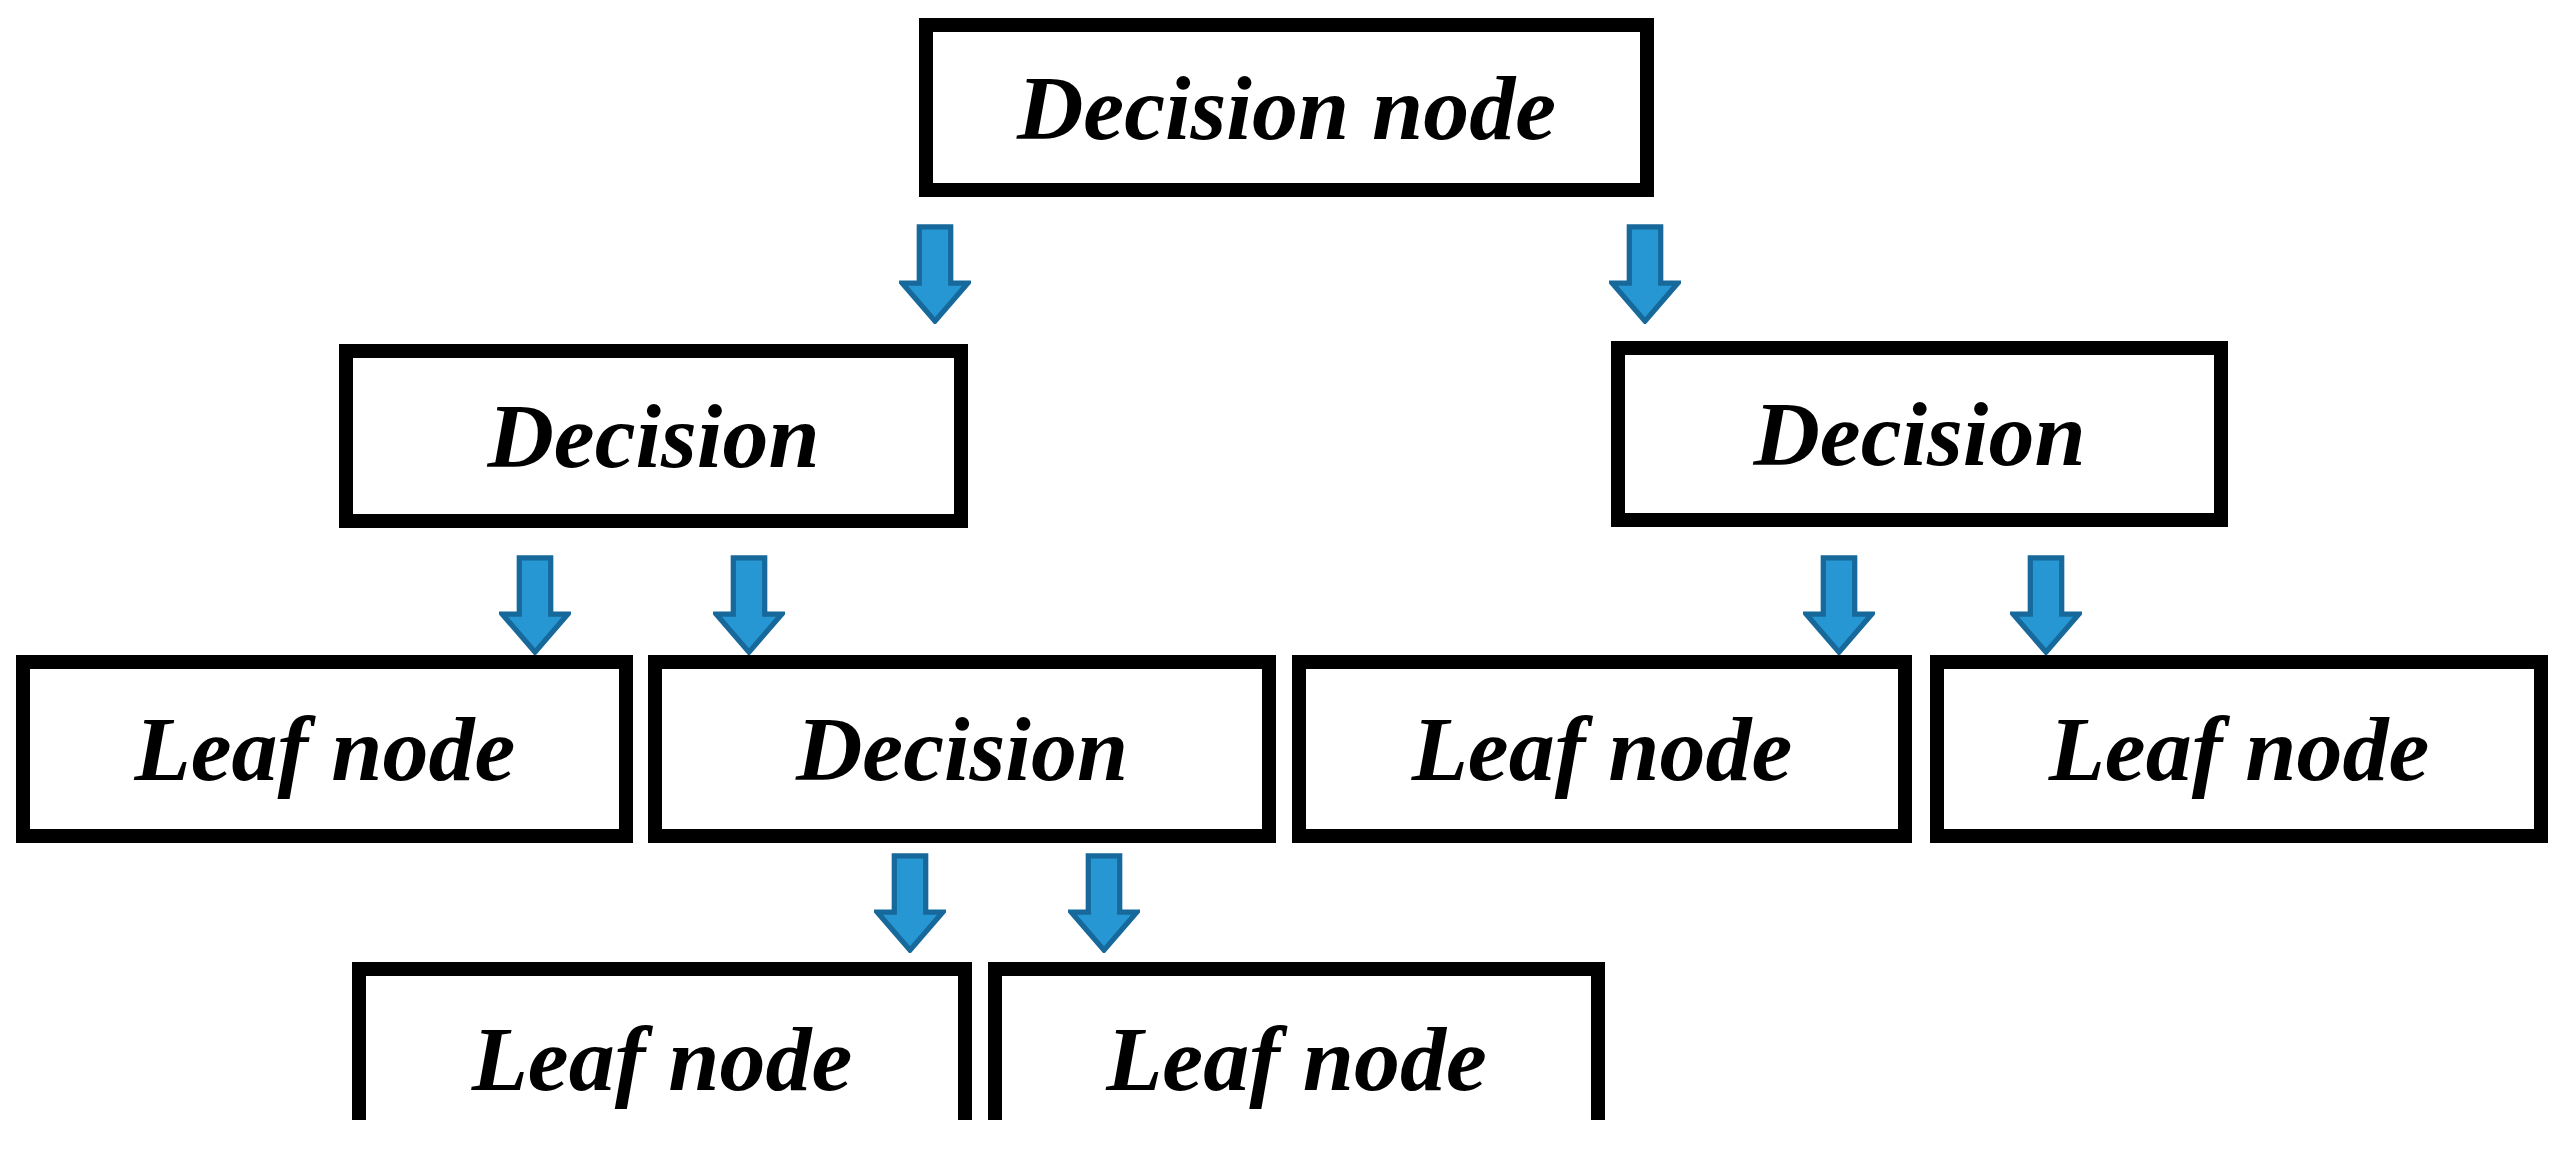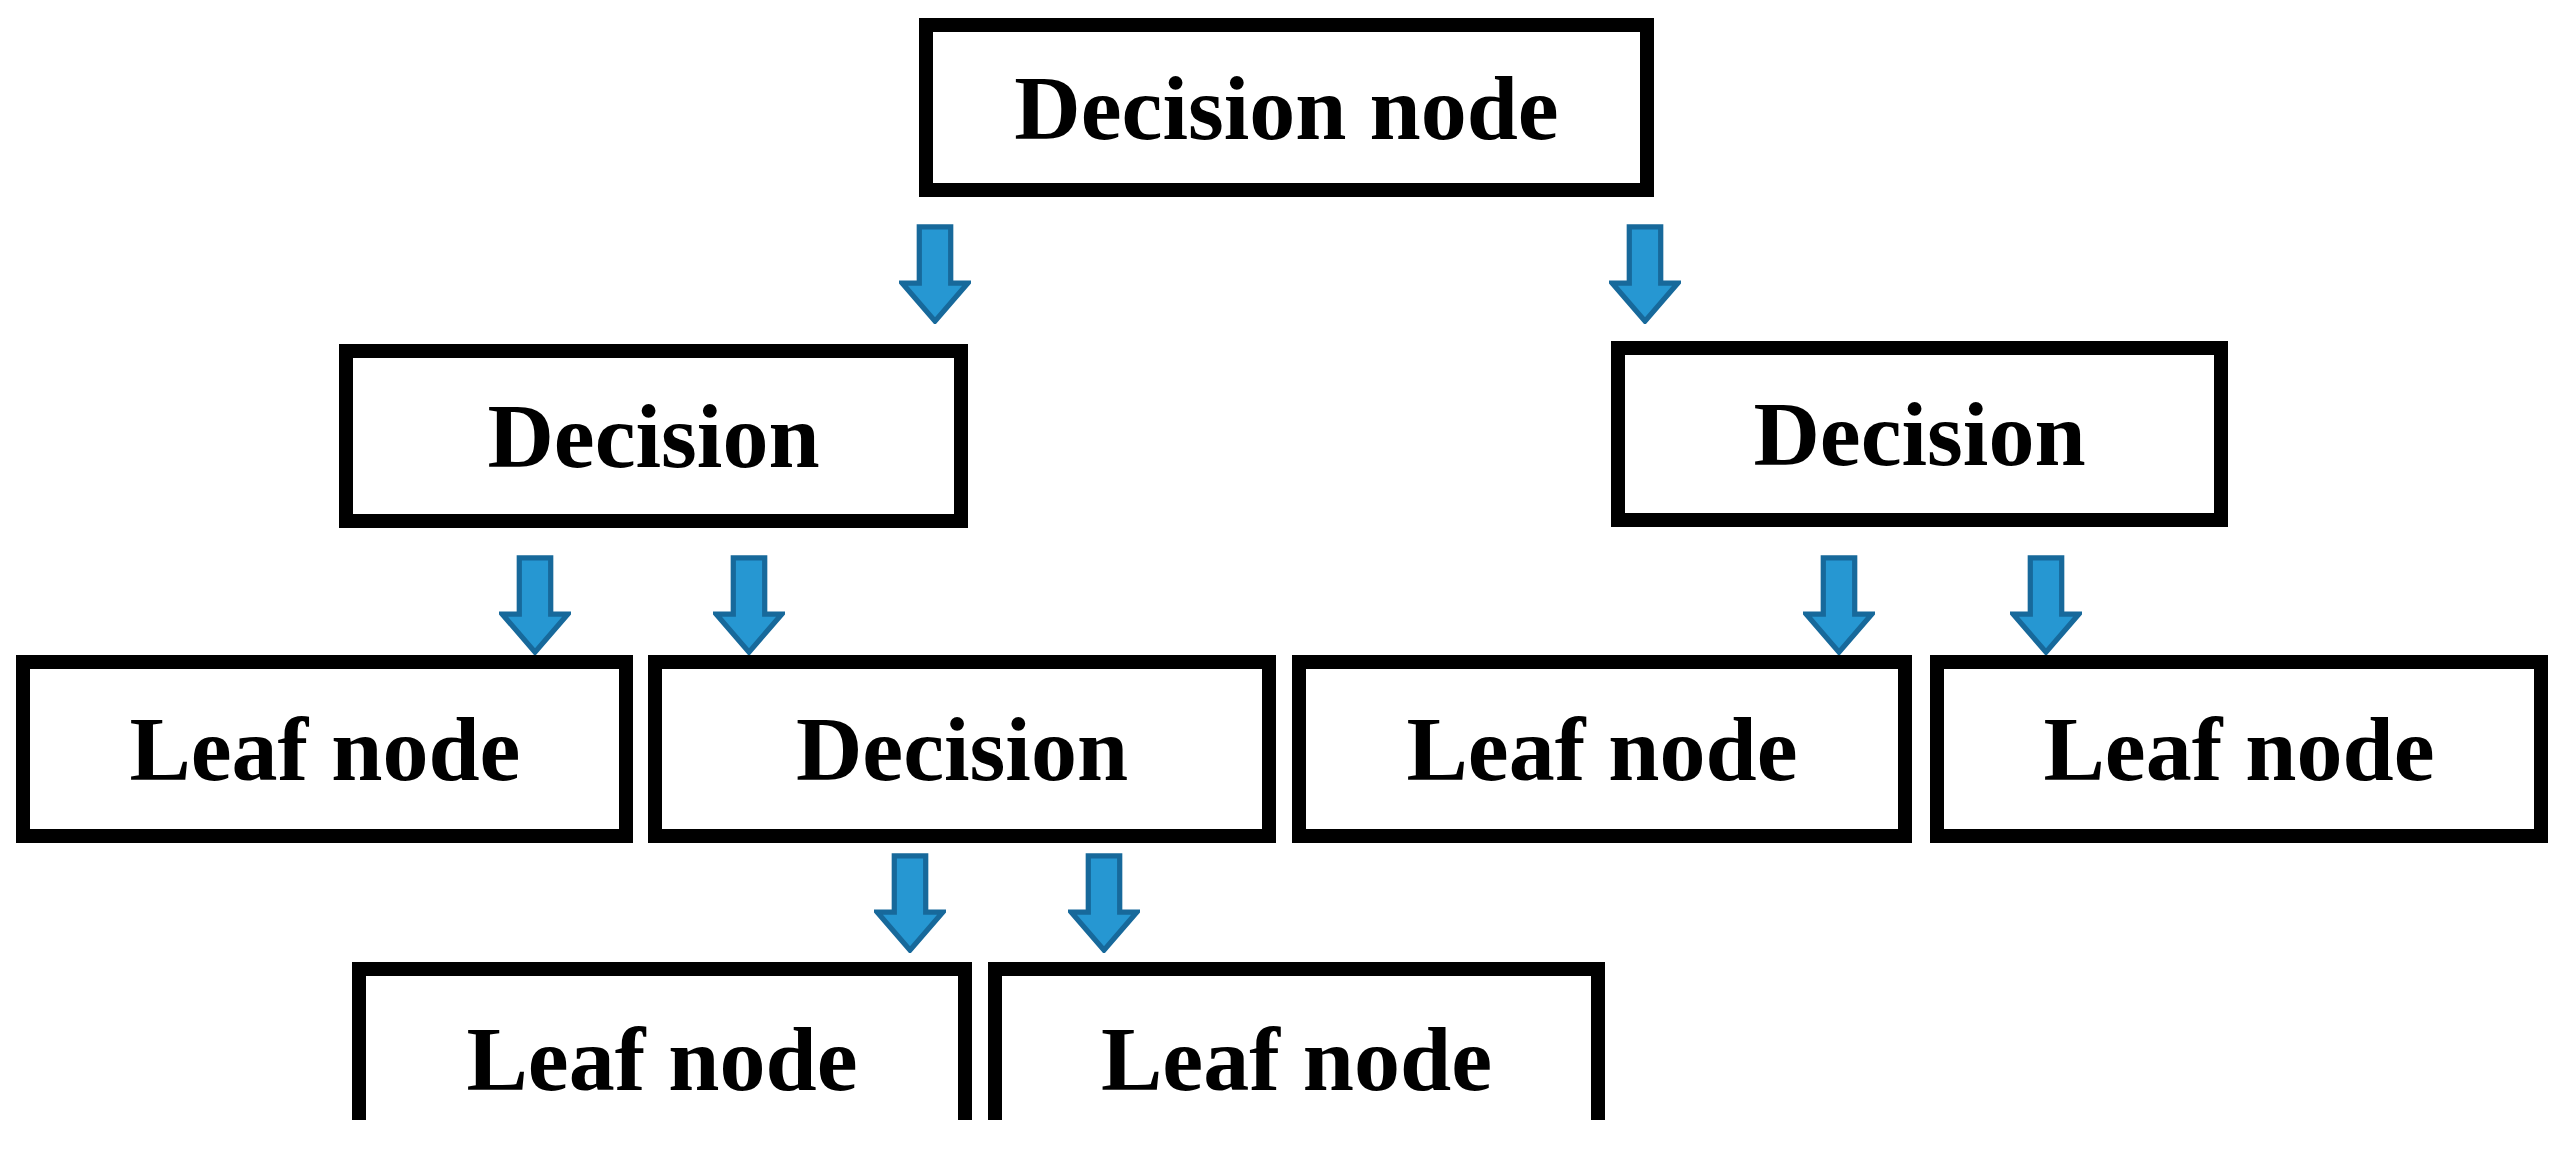--- a/index.html
+++ b/index.html
@@ -7,20 +7,21 @@
     padding: 0;
     background: #ffffff;
   }
   .stage {
     position: relative;
     width: 2576px;
     height: 1120px;
     background: var(--bg, #ffffff);
     overflow: hidden;
     font-family: "Liberation Serif", "DejaVu Serif", serif;
+    font-style: italic;
   }
   .node {
     position: absolute;
     box-sizing: border-box;
     background: var(--box-fill, #ffffff);
     border: 14.4px solid var(--box-border, #000000);
     display: flex;
     align-items: center;
     justify-content: center;
     font-weight: bold;

